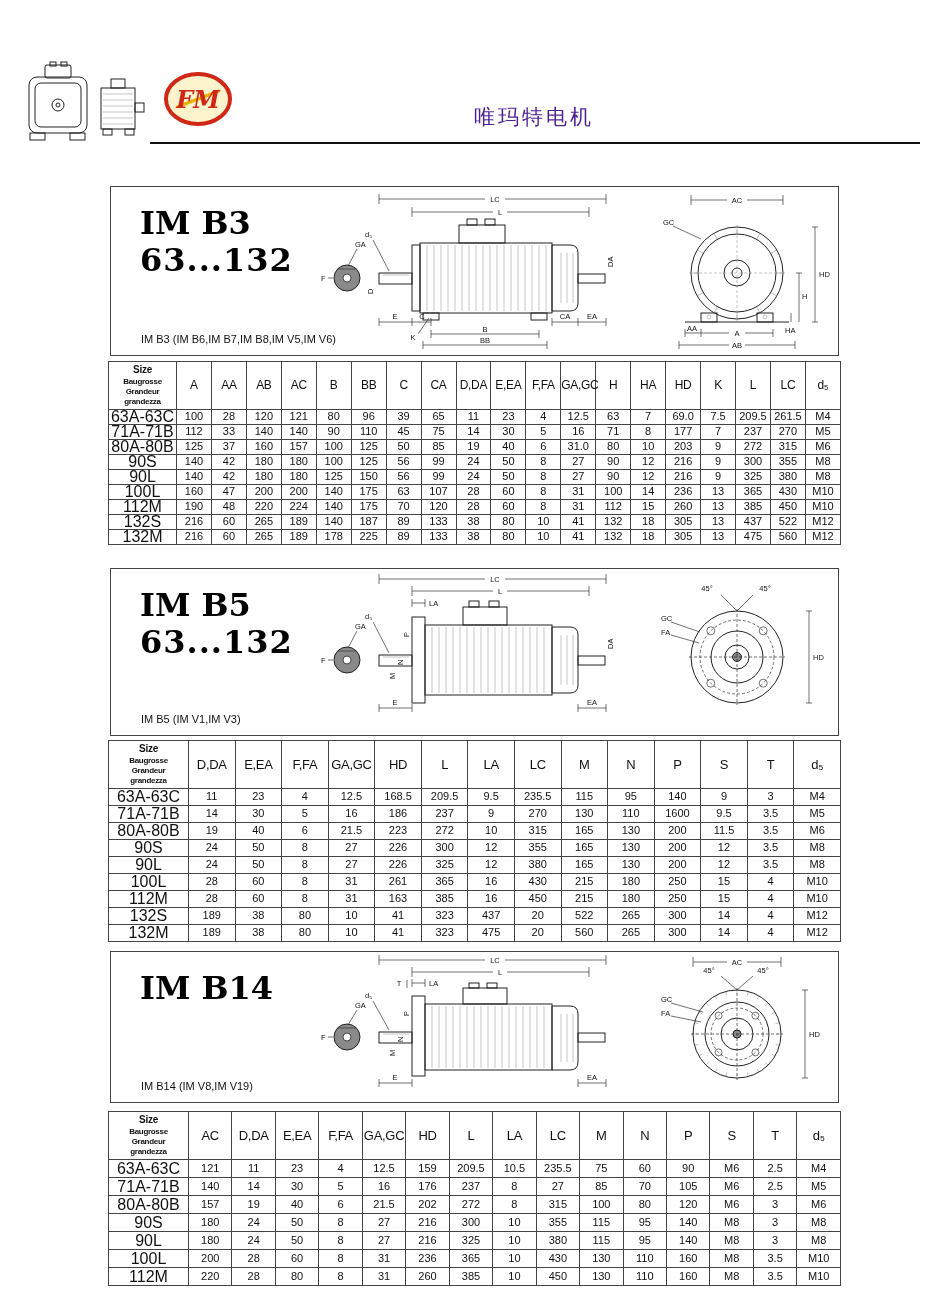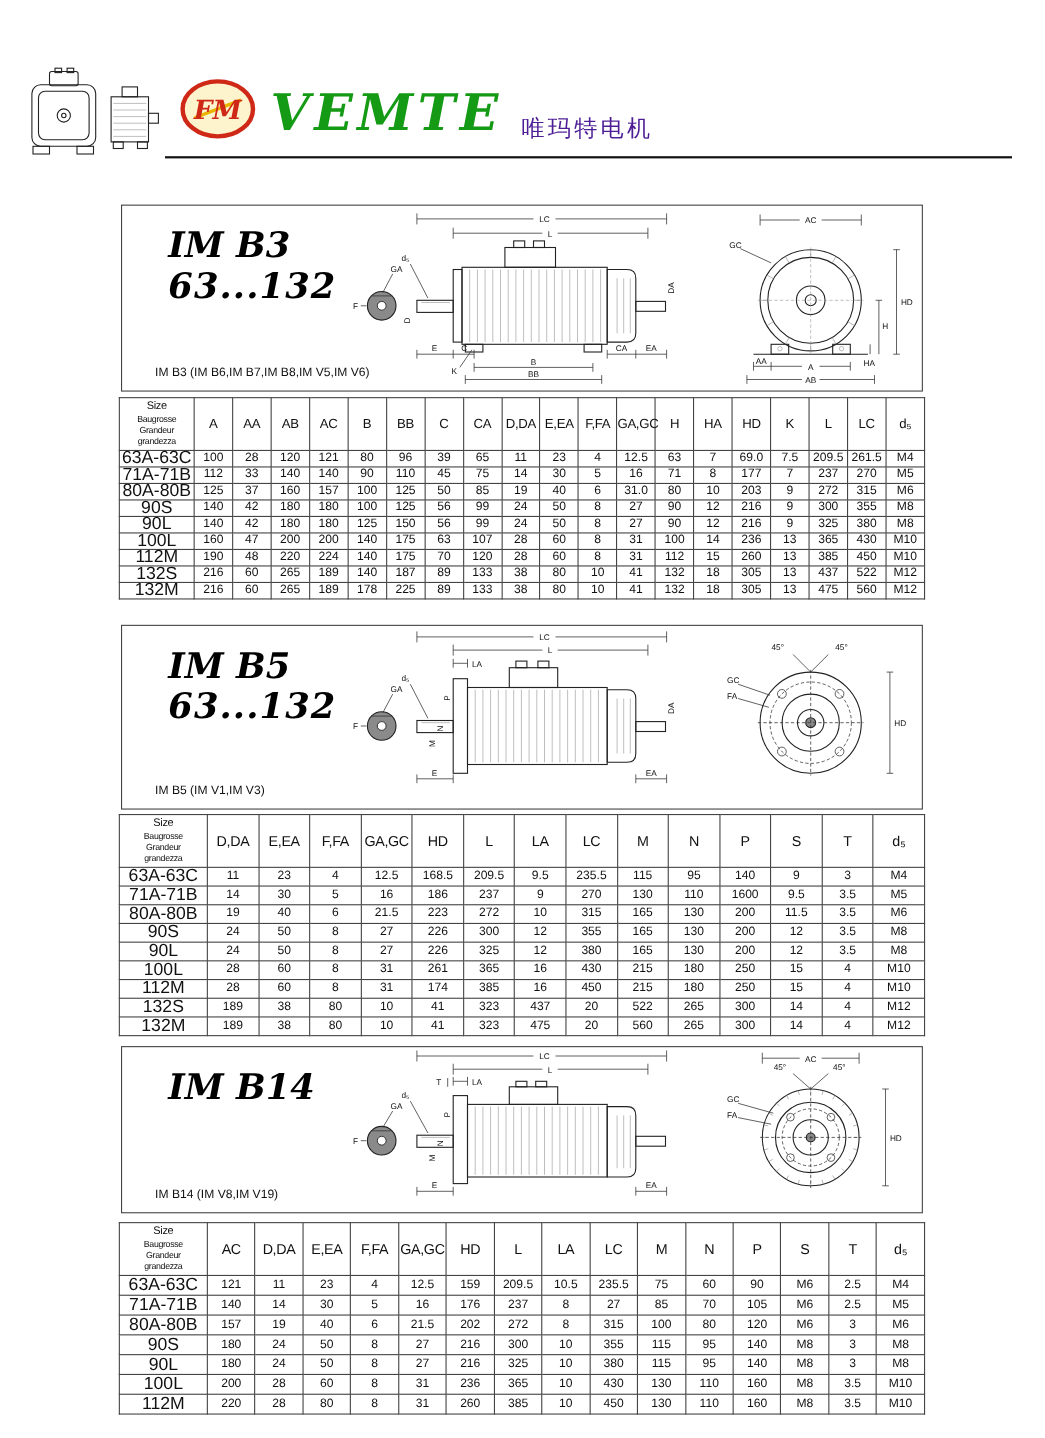--- a/index.html
+++ b/index.html
@@ -14,21 +14,21 @@
     font-family:"DejaVu Serif", serif; font-style:italic; font-weight:bold;
     font-size:46px; letter-spacing:4px; }
   .brand-cn { position:absolute; left:474px; top:92px; font-size:21px; letter-spacing:3px; }
   .brand-rule { position:absolute; left:150px; top:131px; width:770px; height:2px; background:#111; }
 
   
   .panel { position:absolute; left:110px; width:729px; border:1px solid #444; background:#fff; }
   .p1 { top:175px; height:170px; }
   .p2 { top:557px; height:168px; }
   .p3 { top:940px; height:152px; }
-  .ptitle { position:absolute; left:42px; top:18px;font-style:italic; }
+  .ptitle { position:absolute; left:29px; top:18px; }
   .pt { font-family:"DejaVu Serif", serif; font-weight:bold; font-size:32px; line-height:1.15; color:#000; }
   .pt2 { letter-spacing:1px; }
   .pnote { position:absolute; left:30px; bottom:10px; font-size:11px; color:#111; }
   .panel svg { position:absolute; left:206px; top:0; }
 
   
   .dl  { stroke:#222; stroke-width:1; fill:none; }
   .thin{ stroke:#333; stroke-width:0.7; fill:none; }
   .fin { stroke:#888; stroke-width:0.5; fill:none; }
   .dash{ stroke-dasharray:3 2; }
@@ -37,21 +37,21 @@
 
   
   table.dimtable { position:absolute; left:108px; width:733px; border-collapse:collapse; table-layout:fixed; background:#fff; }
   .t1 { top:350px; } .t2 { top:729px; } .t3 { top:1100px; }
   .dimtable th, .dimtable td { border:1px solid #444; text-align:center; vertical-align:middle; overflow:visible; }
   .dimtable th { font-weight:500; font-size:13px; padding:1px 0; white-space:nowrap; letter-spacing:-0.3px; }
   .t1 th { font-size:12px; }
   .dimtable td { font-size:11px; padding:0; height:15px; line-height:13px; white-space:nowrap; }
   .t2 td { height:17px; } .t3 td { height:18px; }
   th.sizehead { padding:2px 0; }
-  th.sizehead div { font-size:8px; line-height:1.25; font-weight:400; }
+  th.sizehead div { font-size:8px; line-height:1.25; font-weight:700; }
   th.sizehead div:first-child { font-size:10px; }
   td.sizecol { font-size:16px; }
 </style>
 </head>
 <body>
 
 <div class="page">
 
   <svg class="brand-motor" width="132" height="88" viewBox="0 0 132 88">
     <g class="dl">
@@ -74,21 +74,20 @@
       <path d="M78 33H108 M78 39H108 M78 45H108 M78 51H108 M78 57H108 M78 63H108"></path>
     </g>
   </svg>
 
   <svg class="fm-logo" width="70" height="56" viewBox="0 0 70 56">
     <ellipse cx="35" cy="28" rx="32" ry="25" fill="#fdf3cd" stroke="#cf2817" stroke-width="4"></ellipse>
     <path d="M14 36 L56 20" stroke="#e8b400" stroke-width="3" fill="none"></path>
     <text x="35" y="37" text-anchor="middle" font-family="DejaVu Serif, serif" font-style="italic" font-weight="bold" font-size="24" fill="#cf2817">FM</text>
   </svg>
 
-  <div class="brand-name" style="color:#149a14">VEMTE</div>
   <div class="brand-cn" style="color:#4c1d95">唯玛特电机</div>
   <div class="brand-rule"></div>
 
   <section class="panel p1">
     <div class="ptitle">
       <div class="pt">IM B3</div>
       <div class="pt pt2">63...132</div>
     </div>
     <div class="pnote">IM B3 (IM B6,IM B7,IM B8,IM V5,IM V6)</div>
 
@@ -724,21 +723,21 @@
           <td>15</td>
           <td>4</td>
           <td>M10</td>
         </tr>
         <tr>
           <td class="sizecol">112M</td>
           <td>28</td>
           <td>60</td>
           <td>8</td>
           <td>31</td>
-          <td>174</td>
+          <td>163</td>
           <td>385</td>
           <td>16</td>
           <td>450</td>
           <td>215</td>
           <td>180</td>
           <td>250</td>
           <td>15</td>
           <td>4</td>
           <td>M10</td>
         </tr>

